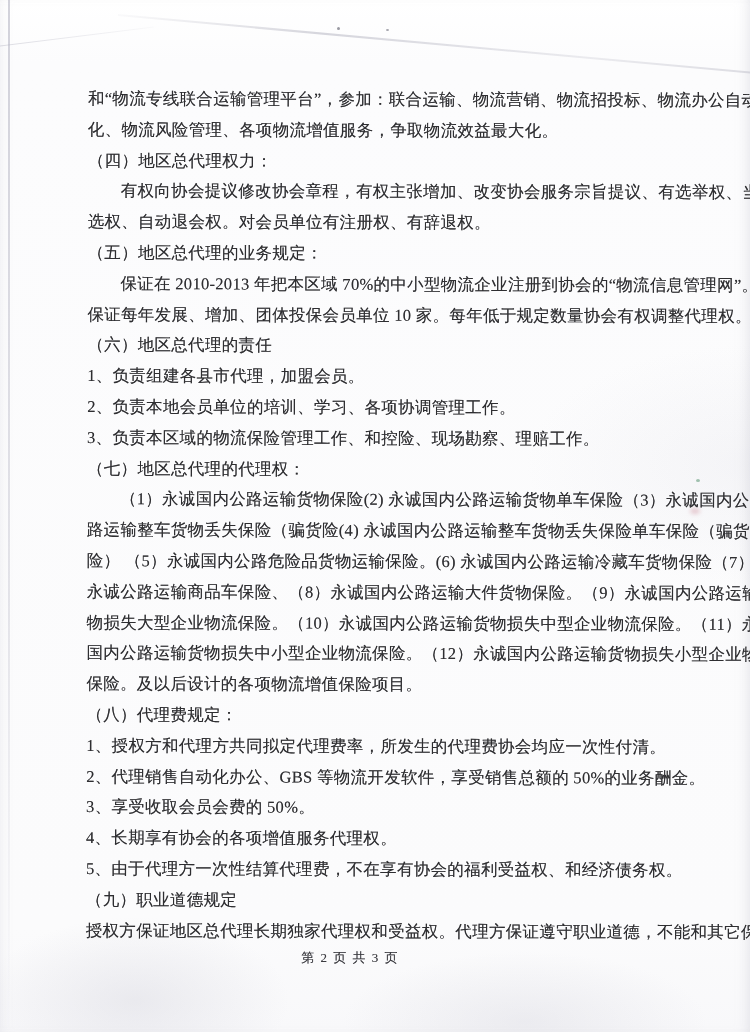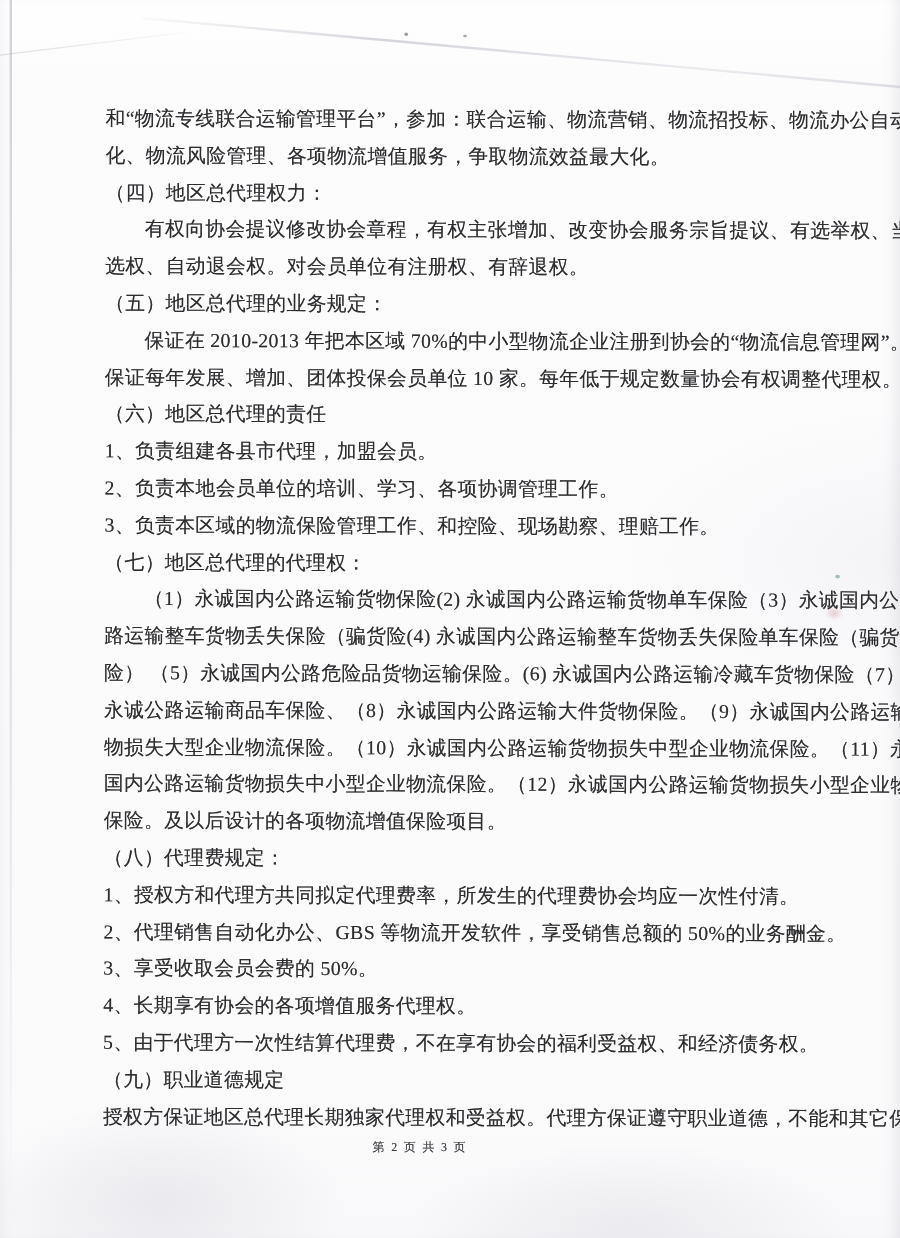--- a/index.html
+++ b/index.html
@@ -51,21 +51,21 @@
     color: #2e2e31;
     letter-spacing: 0.3px;
     transform: rotate(0.15deg); transform-origin: left top;
     text-shadow: 0 0 0.5px rgba(46,46,49,0.55);
   }
   .line { height: 30.8px; white-space: nowrap; }
   .ind { padding-left: 33px; }
   .footer {
     position: absolute; left: 0; top: 949px; width: 700px;
     text-align: center;
-    font-size: 10px; color: #3a3a3f;
+    font-size: 13px; color: #3a3a3f;
     letter-spacing: 1.5px;
     text-shadow: 0 0 0.5px rgba(58,58,63,0.5);
   }
 </style>
 </head>
 <body>
 
 <div class="page">
 
   <div class="paper-edge"></div>

